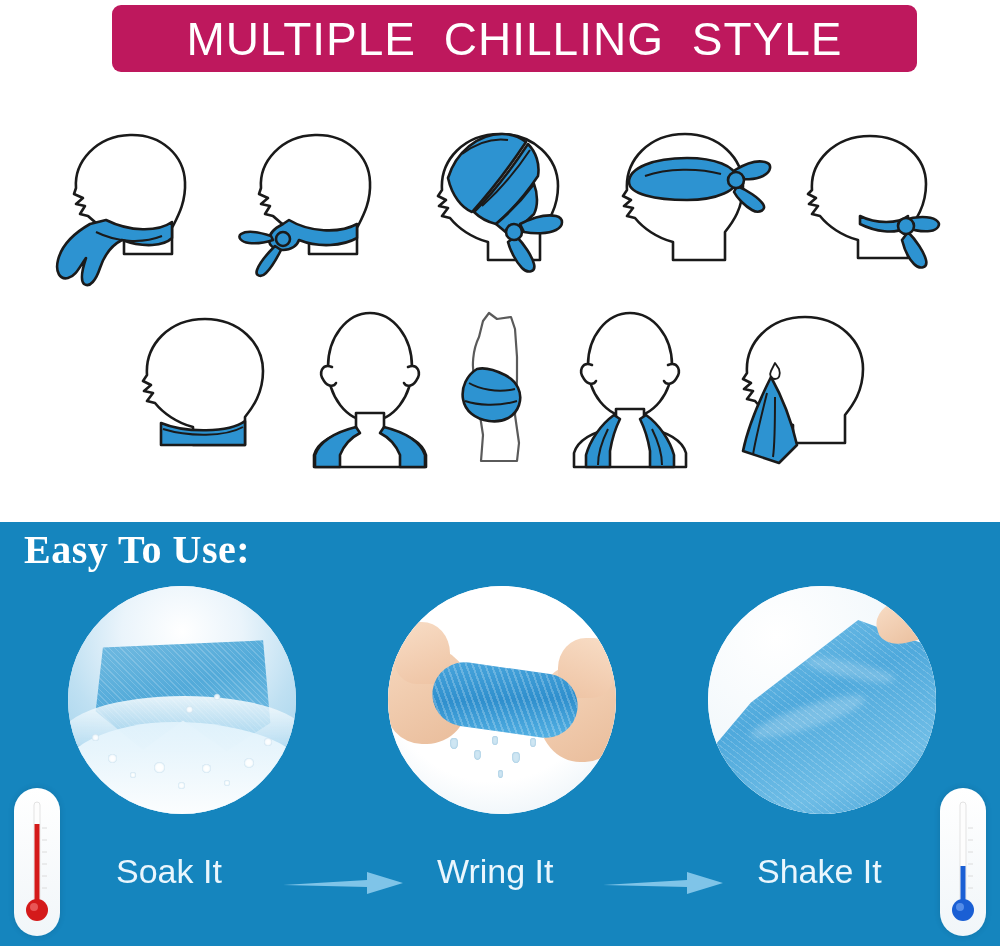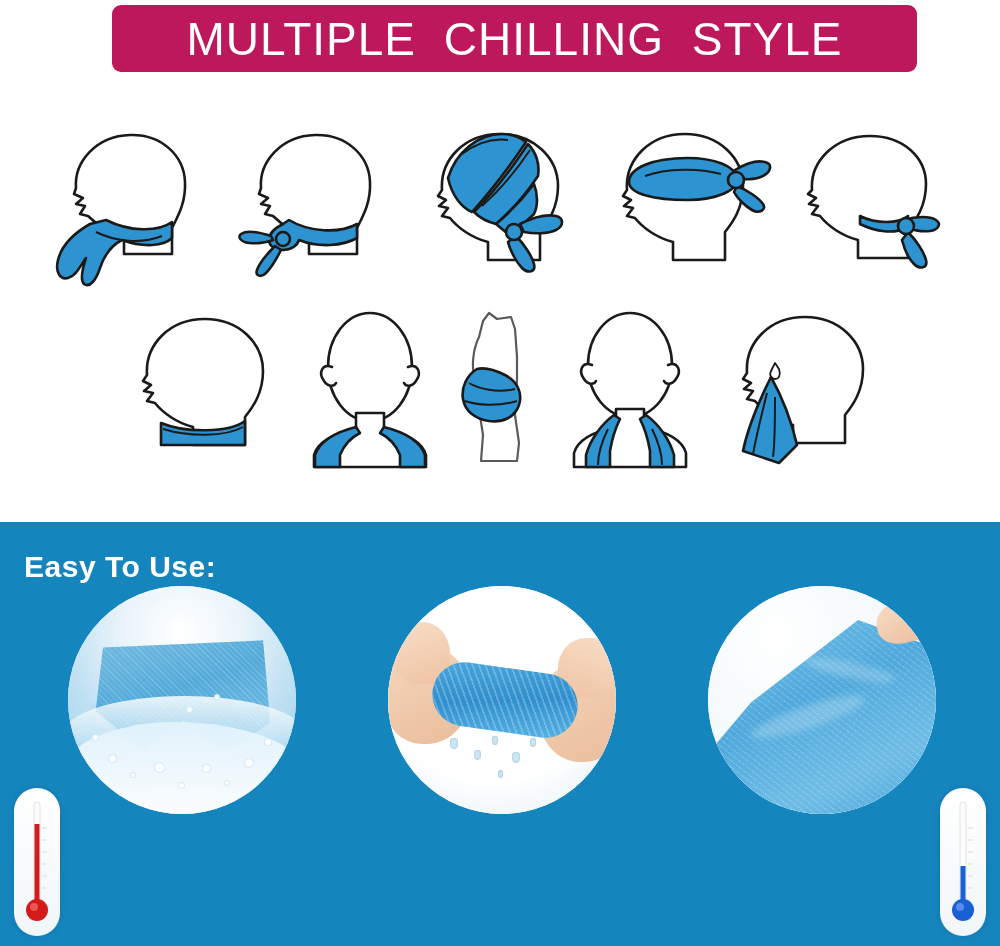--- a/index.html
+++ b/index.html
@@ -32,24 +32,24 @@
   .row2{top:195px;}
   .fig{position:relative;}
   .fig svg{display:block;overflow:visible;}
 
   
   .easy-panel{
     position:absolute;left:0;top:522px;width:1000px;height:424px;
     background:#1585BE;
   }
   .easy-title{
-    position:absolute;left:24px;top:28px;
-    color:#ffffff;font-size:30px;font-weight:bold;
+    position:absolute;left:24px;top:4px;
+    color:#ffffff;font-size:40px;font-weight:bold;
     letter-spacing:0.5px;
-    font-family:Liberation Sans, sans-serif;
+    font-family:Liberation Serif, serif;
   }
 
   .circles{position:absolute;left:0;top:56px;width:1000px;height:252px;}
   .circle{
     position:absolute;width:228px;height:228px;border-radius:50%;
     overflow:hidden;background:#f2f7fb;
   }
   .c1{left:68px;top:8px;}
   .c2{left:388px;top:8px;}
   .c3{left:708px;top:8px;}
@@ -380,20 +380,32 @@
 
       <div class="circle c3">
         <div class="bg"></div>
         <div class="towel3"></div>
         <div class="fold3" style="left:40px;top:120px;width:120px;height:22px;transform:rotate(-18deg);"></div>
         <div class="fold3" style="left:96px;top:76px;width:92px;height:16px;transform:rotate(12deg);"></div>
         <div class="finger"></div>
       </div>
     </div>
 
+    <div class="steps">
+      <div class="step-label s1">Soak It</div>
+      <div class="step-label s2">Wring It</div>
+      <div class="step-label s3">Shake It</div>
+
+      <svg class="arrow a1" viewBox="0 0 124 26">
+        <path d="M2 15 L86 10 L86 2 L122 13 L86 24 L86 17 Z" fill="#7FC4E8"></path>
+      </svg>
+      <svg class="arrow a2" viewBox="0 0 124 26">
+        <path d="M2 15 L86 10 L86 2 L122 13 L86 24 L86 17 Z" fill="#7FC4E8"></path>
+      </svg>
+    </div>
 
     <div class="thermo thermo-left" style="top:266px;left:14px;">
       <svg width="46" height="148" viewBox="0 0 46 148">
         <rect x="20" y="14" width="6" height="100" rx="3" fill="#fdfdfd" stroke="#e3e3e3" stroke-width="1"></rect>
         <rect x="20.5" y="36" width="5" height="80" fill="#D41A1A"></rect>
         <circle cx="23" cy="122" r="11" fill="#D41A1A"></circle>
         <circle cx="20" cy="119" r="4" fill="#ef6a6a" opacity=".75"></circle>
         <g stroke="#dcdcdc" stroke-width="1">
           <line x1="28" y1="40" x2="33" y2="40"></line>
           <line x1="28" y1="52" x2="33" y2="52"></line>

